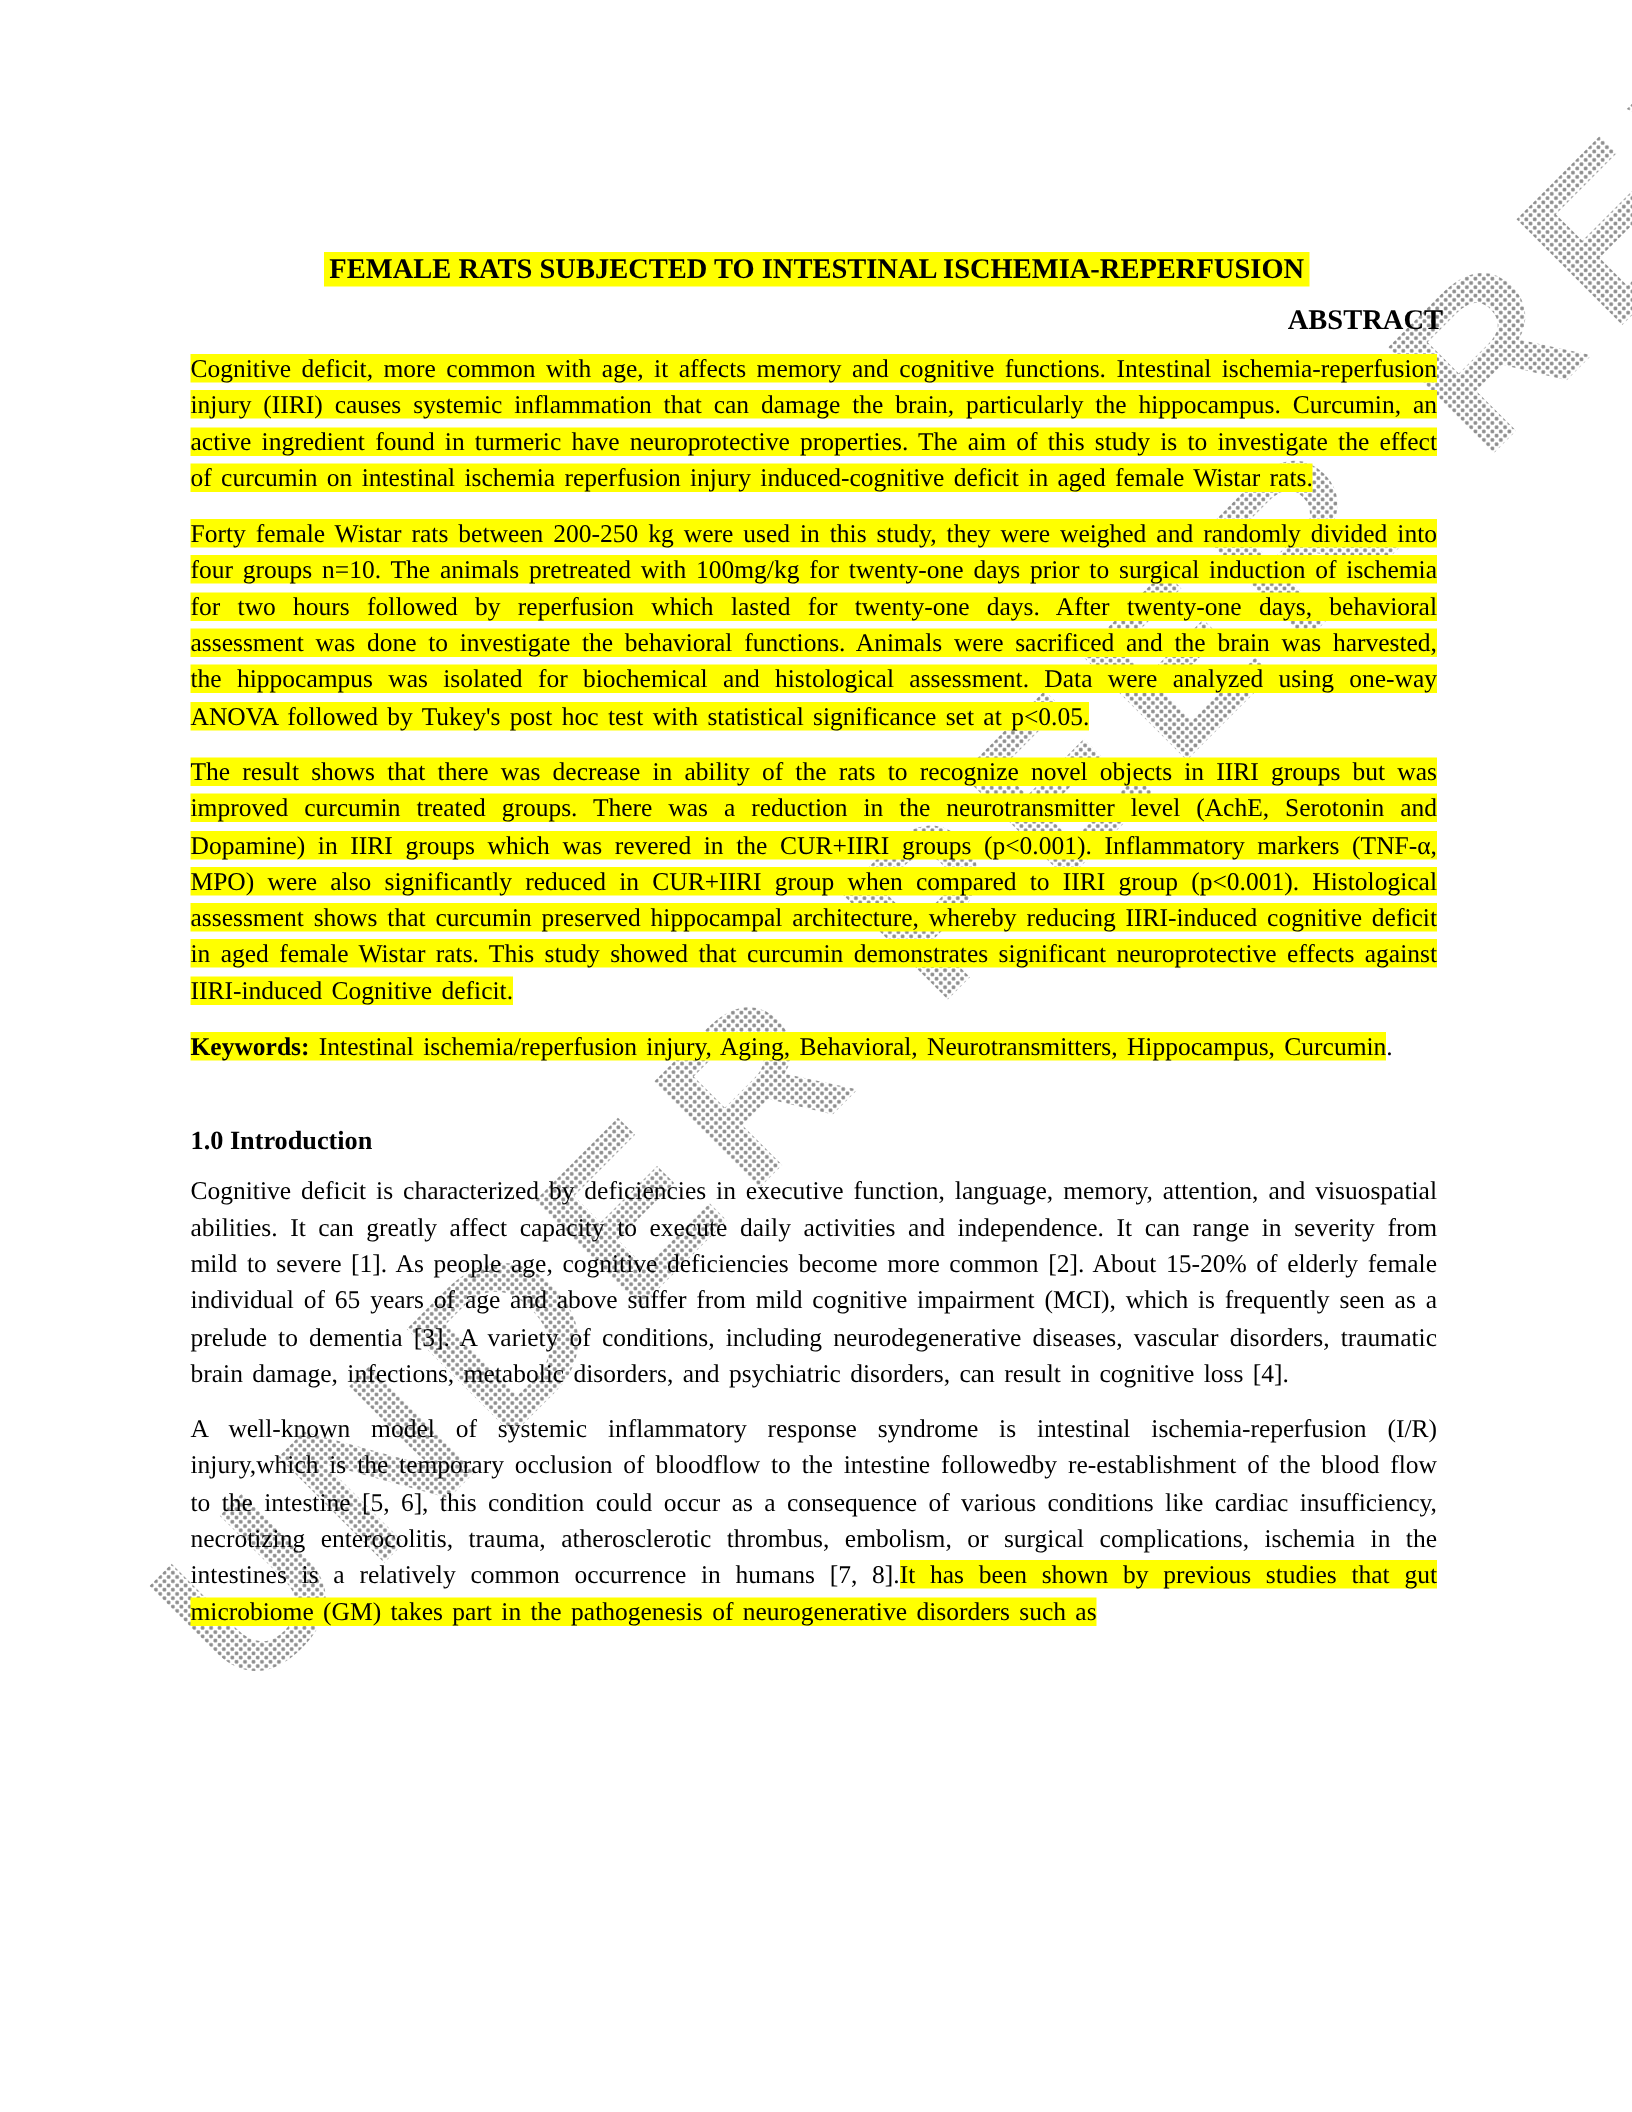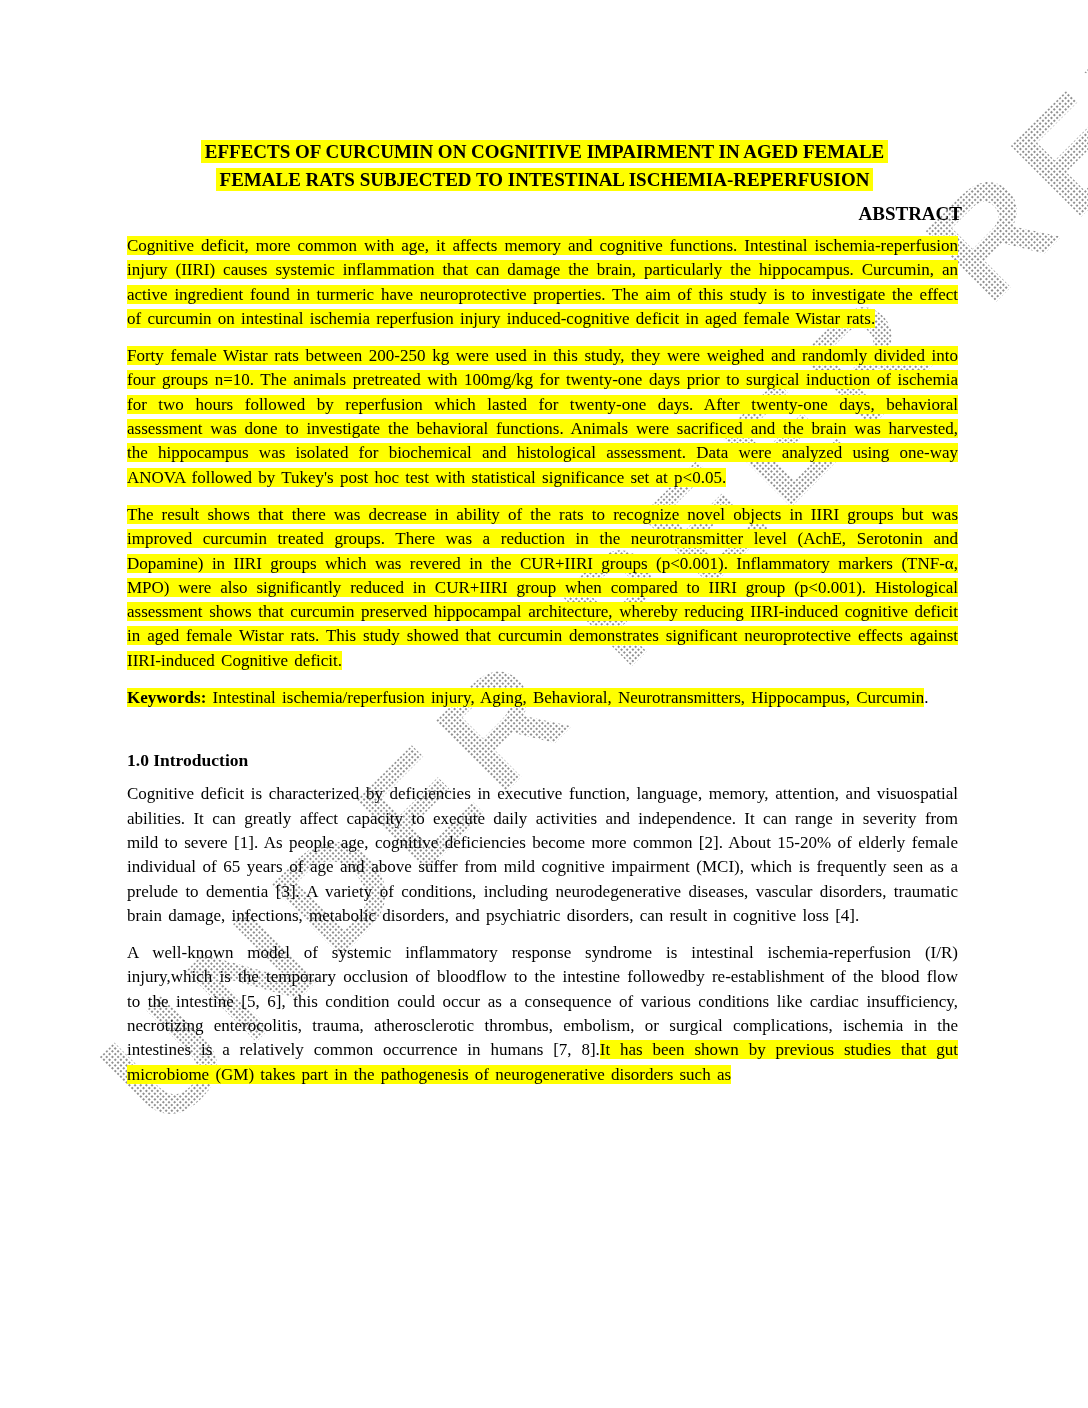--- a/index.html
+++ b/index.html
@@ -89,21 +89,21 @@
 </style>
 </head>
 <body>
 
 <div class="page">
 
   <div class="watermark">UNDER PEER REVIEW</div>
 
   <div class="content">
 
-    <h1 class="title"><span class="hl">EFFECTS OF CURCUMIN ON COGNITIVE IMPAIRMENT IN AGED FEMALE</span><br><span class="hl">FEMALE RATS SUBJECTED TO INTESTINAL ISCHEMIA-REPERFUSION</span></h1>
+    <h1 class="title"><br><span class="hl">FEMALE RATS SUBJECTED TO INTESTINAL ISCHEMIA-REPERFUSION</span></h1>
 
     <h2 class="abstract-heading">ABSTRACT</h2>
 
     <p class="para"><span class="hl">Cognitive deficit, more common with age, it affects memory and cognitive functions. Intestinal ischemia-reperfusion injury (IIRI) causes systemic inflammation that can damage the brain, particularly the hippocampus. Curcumin, an active ingredient found in turmeric have neuroprotective properties. The aim of this study is to investigate the effect of curcumin on intestinal ischemia reperfusion injury induced-cognitive deficit in aged female Wistar rats.</span></p>
 
     <p class="para"><span class="hl">Forty female Wistar rats between 200-250 kg were used in this study, they were weighed and randomly divided into four groups n=10. The animals pretreated with 100mg/kg for twenty-one days prior to surgical induction of ischemia for two hours followed by reperfusion which lasted for twenty-one days. After twenty-one days, behavioral assessment was done to investigate the behavioral functions. Animals were sacrificed and the brain was harvested, the hippocampus was isolated for biochemical and histological assessment. Data were analyzed using one-way ANOVA followed by Tukey's post hoc test with statistical significance set at p&lt;0.05.</span></p>
 
     <p class="para"><span class="hl">The result shows that there was decrease in ability of the rats to recognize novel objects in IIRI groups but was improved curcumin treated groups. There was a reduction in the neurotransmitter level (AchE, Serotonin and Dopamine) in IIRI groups which was revered in the CUR+IIRI groups (p&lt;0.001). Inflammatory markers (TNF-α, MPO) were also significantly reduced in CUR+IIRI group when compared to IIRI group (p&lt;0.001). Histological assessment shows that curcumin preserved hippocampal architecture, whereby reducing IIRI-induced cognitive deficit in aged female Wistar rats. This study showed that curcumin demonstrates significant neuroprotective effects against IIRI-induced Cognitive deficit.</span></p>
 
     <p class="para keywords"><span class="hl"><span class="bold">Keywords:</span> <span>Intestinal ischemia/reperfusion injury, Aging, Behavioral, Neurotransmitters, Hippocampus, Curcumin</span></span><span>.</span></p>

